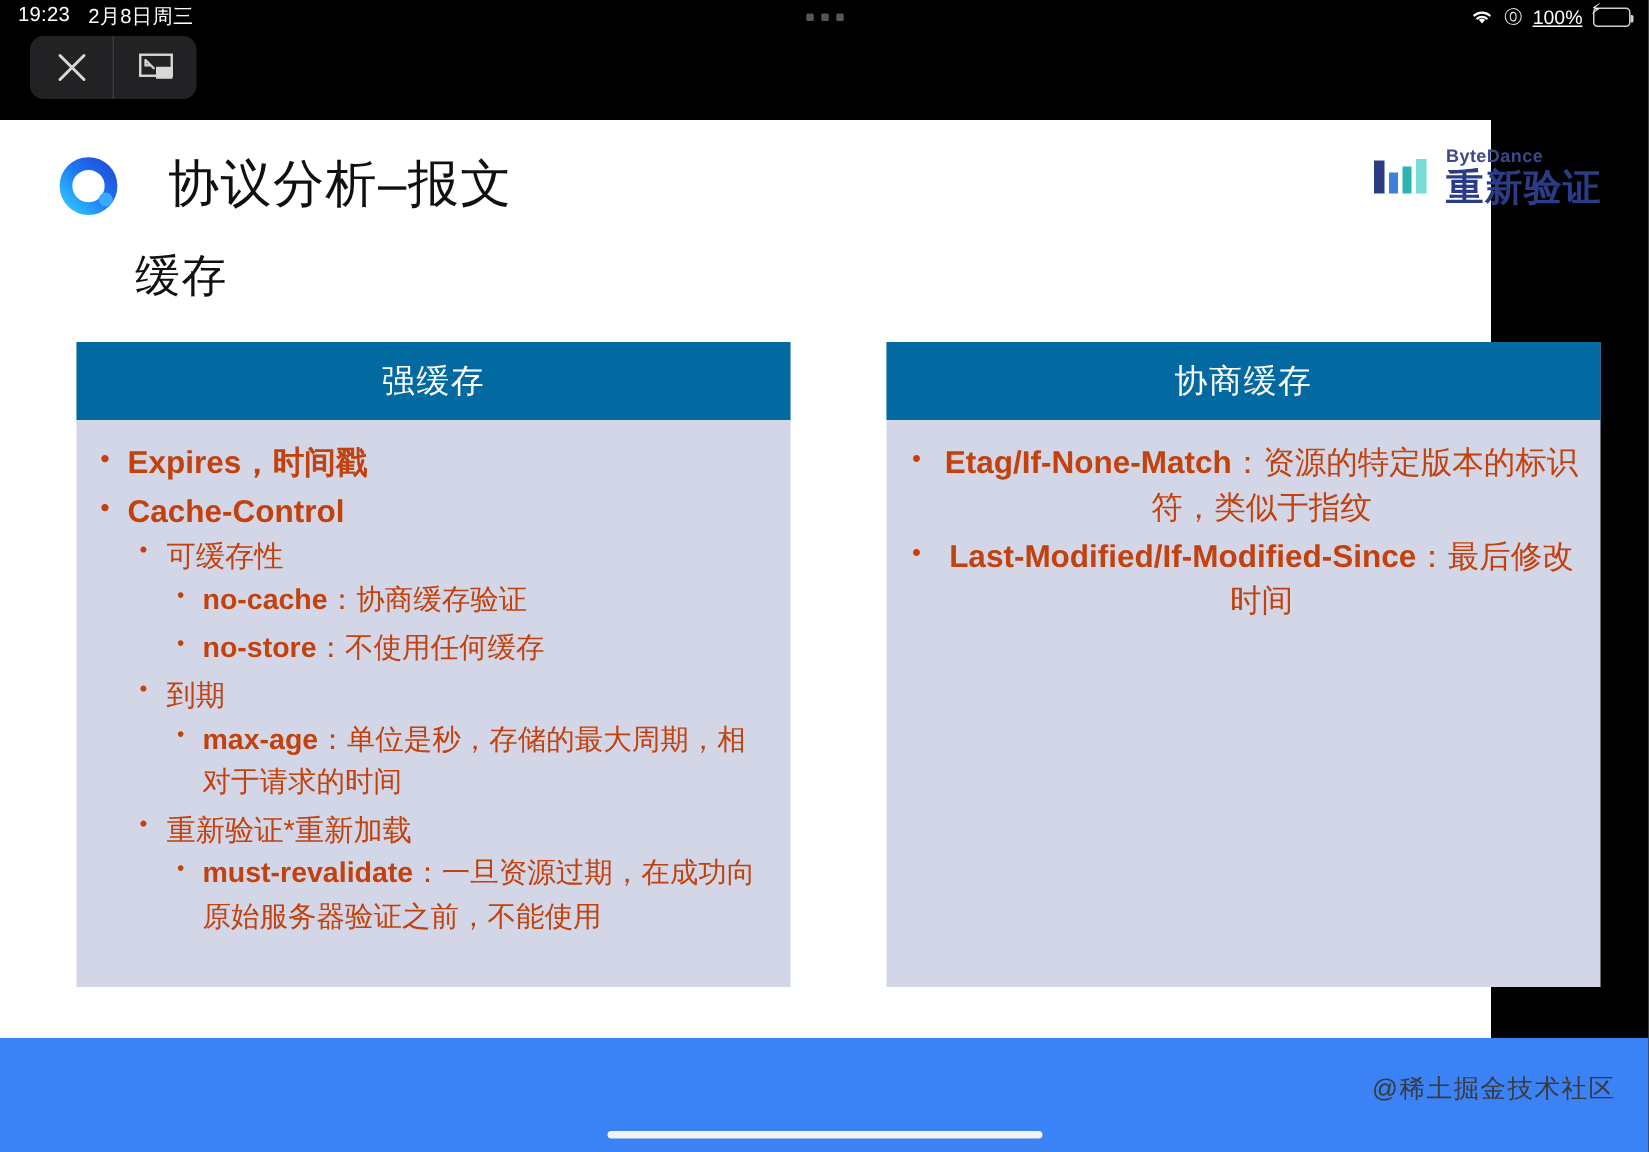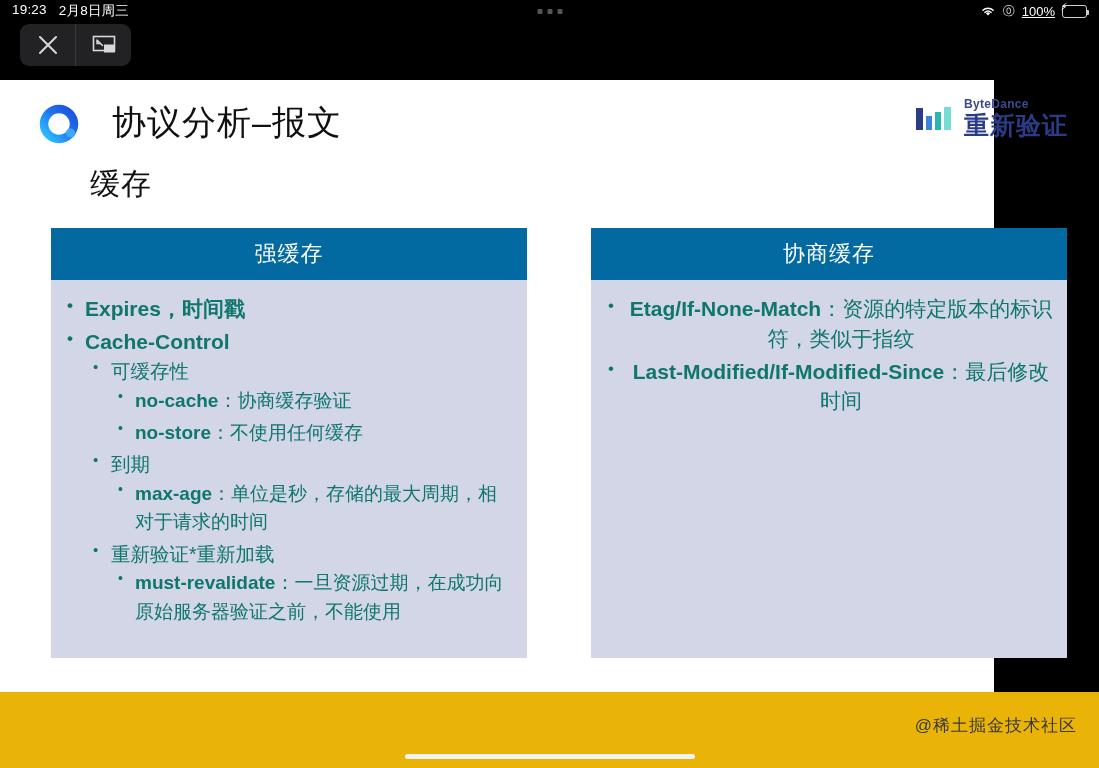--- a/index.html
+++ b/index.html
@@ -202,21 +202,21 @@
     padding: 14px 12px 10px 8px;
   }
 
   ul.lv {
     list-style: none;
     margin: 0;
     padding: 0;
   }
   ul.lv li {
     position: relative;
-    color: #0f766e;
+    color: #c2410c;
     margin: 0 0 3px 0;
   }
   ul.lv li > .txt { display: block; }
   ul.lv li::before {
     content: "•";
     position: absolute;
     line-height: inherit;
   }
 
   
@@ -273,21 +273,21 @@
     left: 9px; top: 0;
     font-size: 17px;
   }
 
   
   .bottom {
     position: absolute;
     left: 0; top: 692px;
     width: 1099px;
     height: 76px;
-    background: #eab308;
+    background: #3b82f6;
   }
   .watermark {
     position: absolute;
     right: 22px;
     top: 22px;
     color: #3a3a3a;
     font-size: 17px;
     letter-spacing: 1px;
   }
   .home-indicator {

